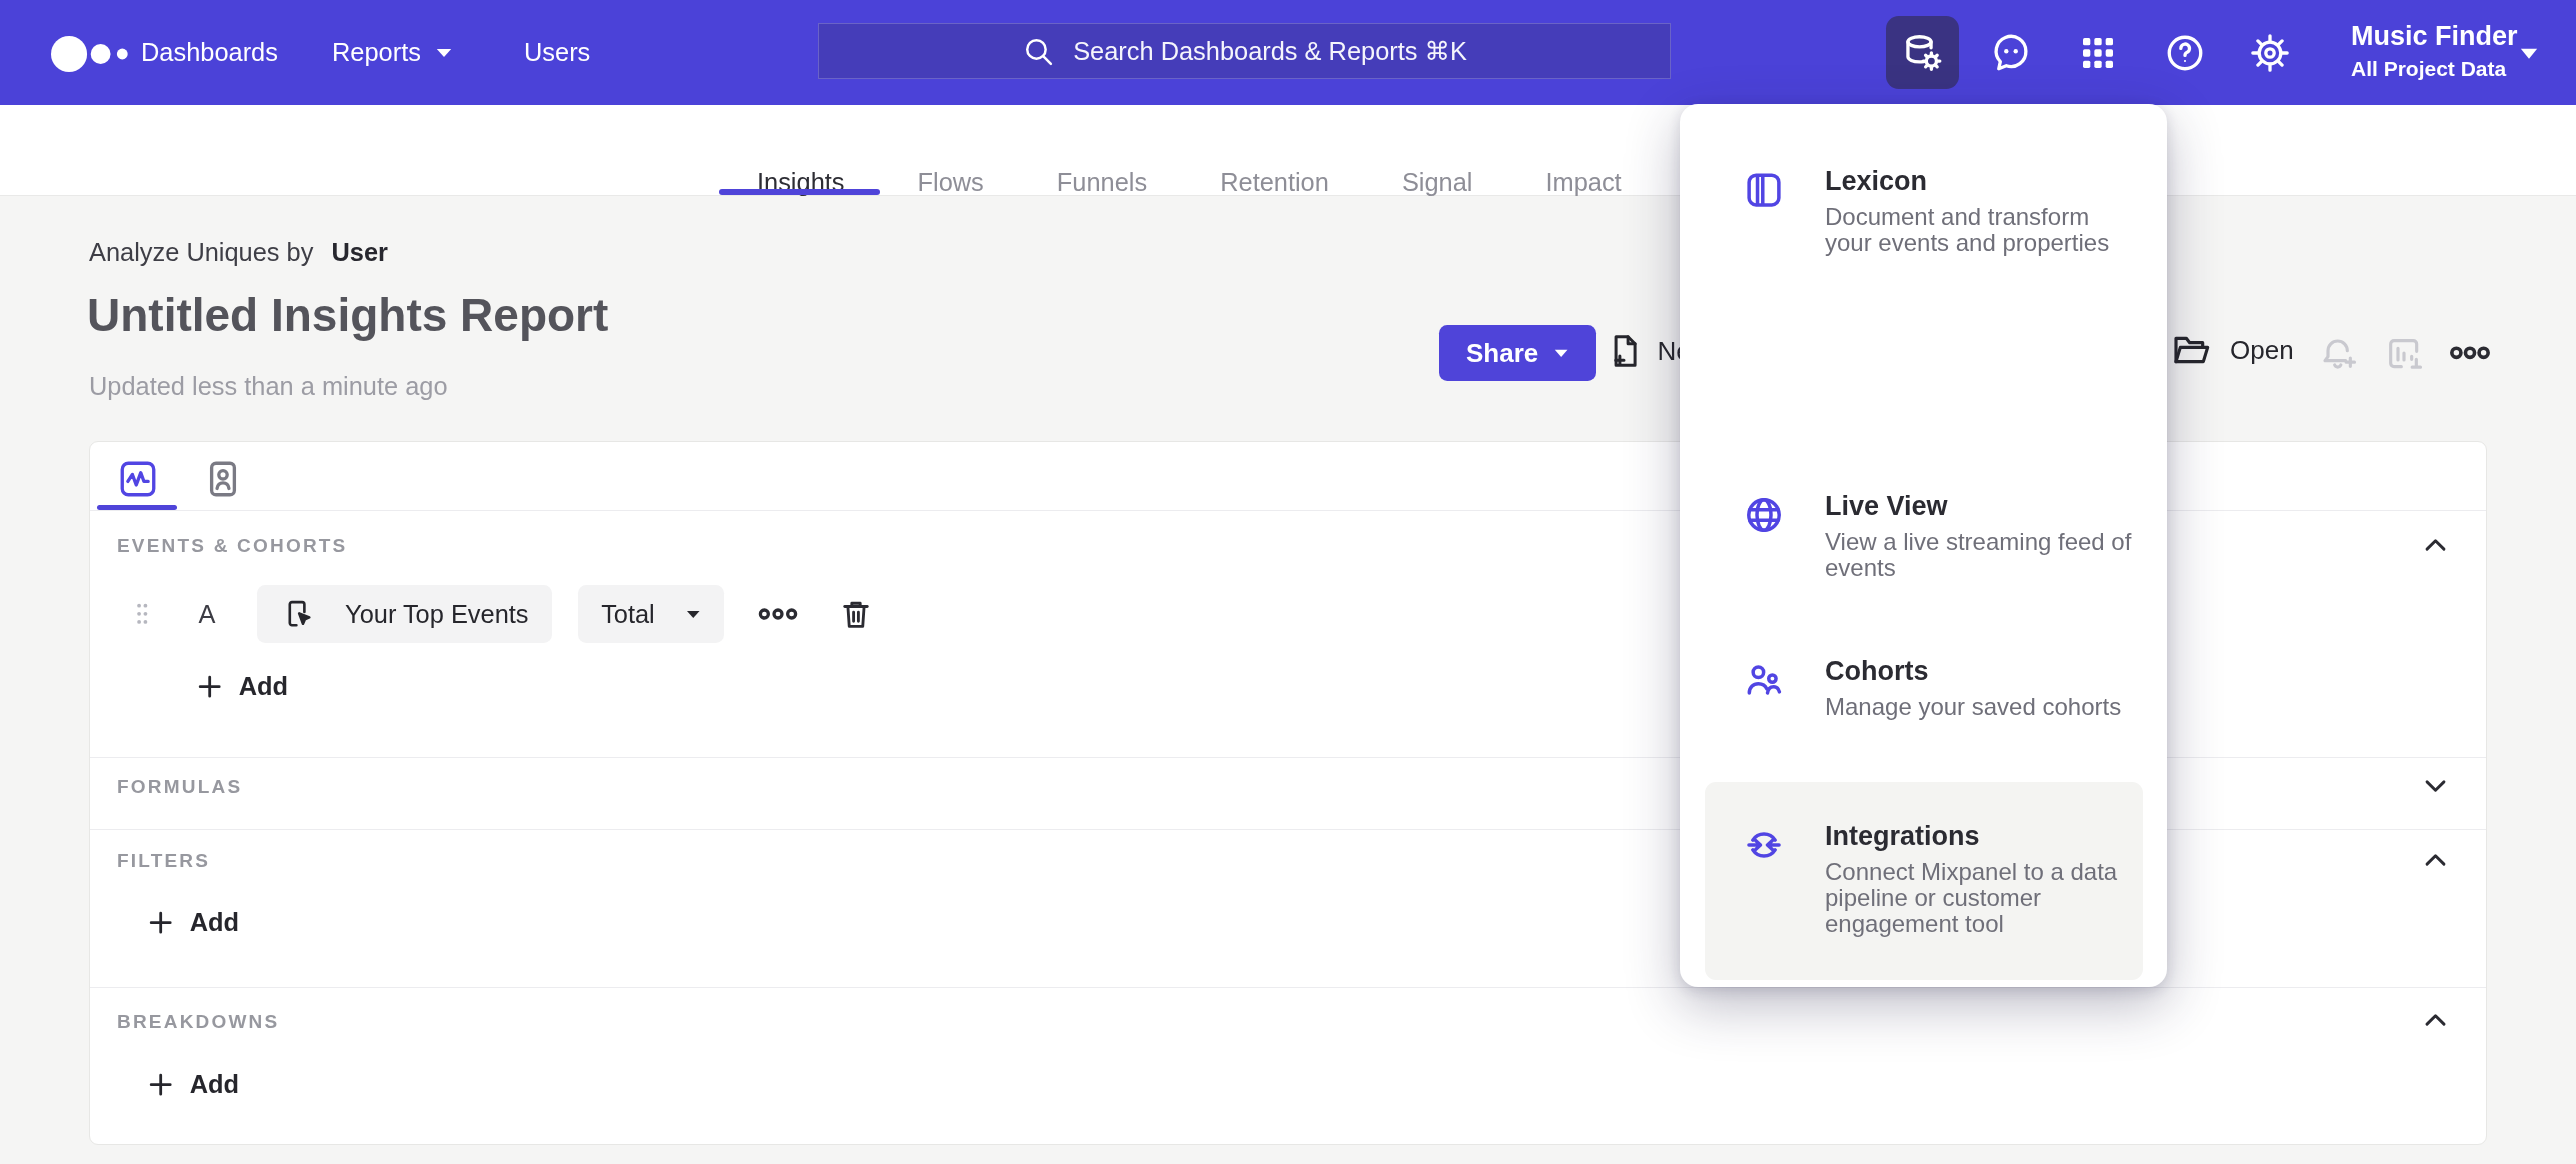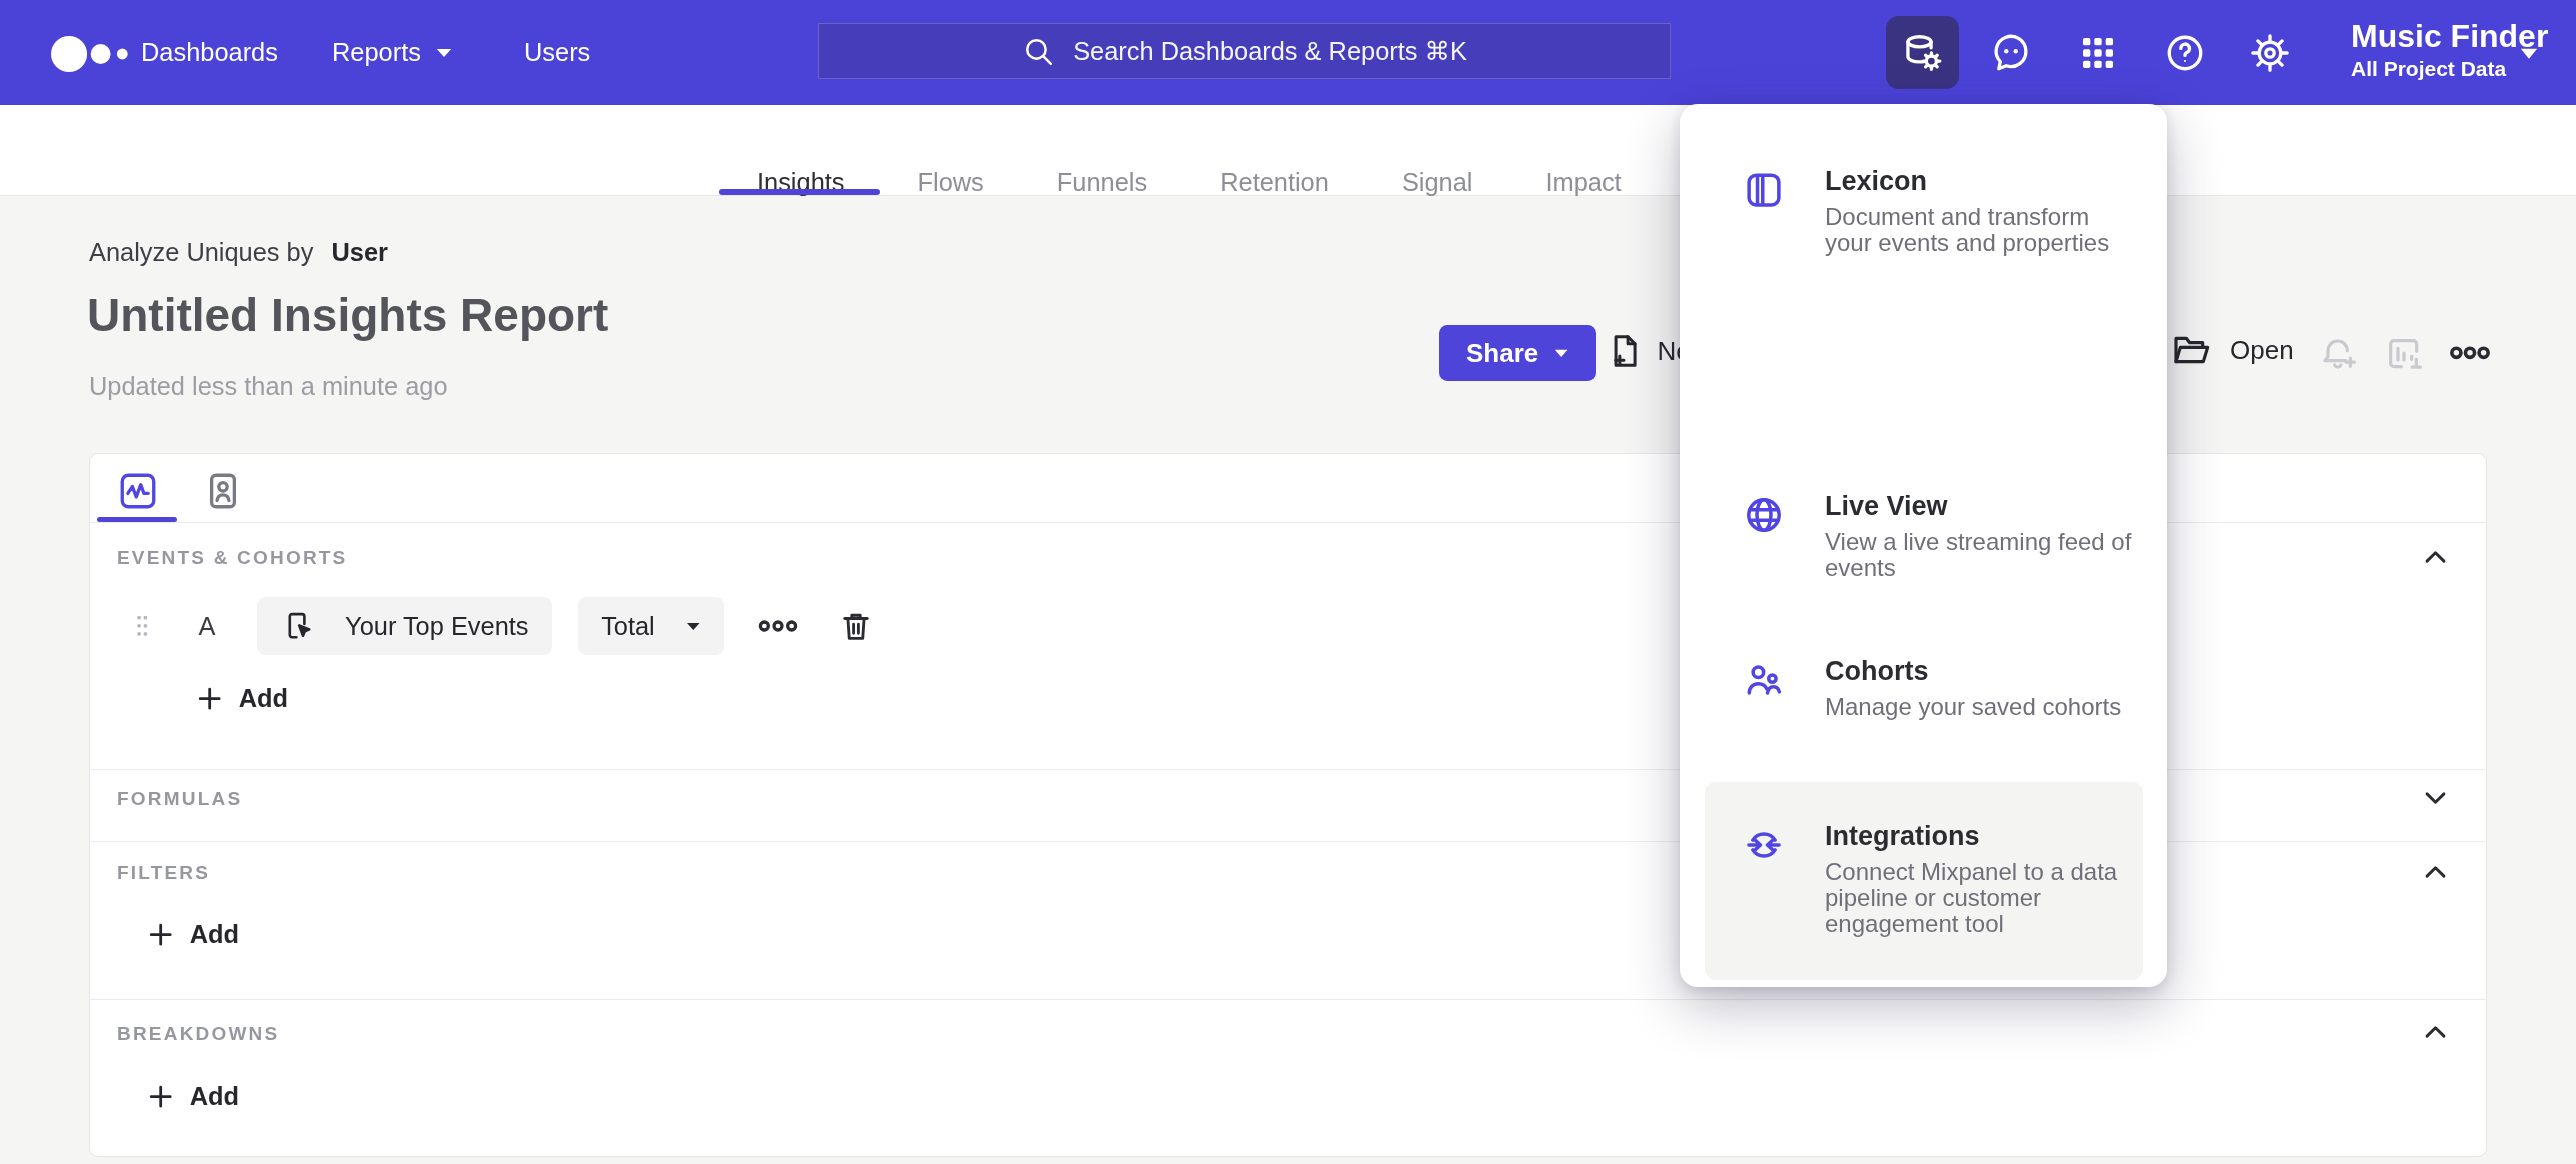--- a/index.html
+++ b/index.html
@@ -35,21 +35,21 @@
   }
   .searchbar .ph { color:rgba(255,255,255,0.95); font-size:25.4px; font-weight:400; }
   .navbtn {
     position:absolute; top:16.3px; width:73px; height:73px; border-radius:12.7px;
     display:flex; align-items:center; justify-content:center; cursor:pointer;
   }
   .navbtn.active { background:#3a3382; }
   .proj {
     position:absolute; left:2351px; top:18px; color:#fff; cursor:pointer;
   }
-  .proj .pname { font-size:32px; font-weight:700; line-height:36px; }
+  .proj .pname { font-size:27px; font-weight:700; line-height:36px; }
   .proj .pscope { font-size:21px; font-weight:700; line-height:29px; }
   .proj-caret { position:absolute; left:2518px; top:47px; }
 
   
   .tabstrip {
     position:absolute; left:0; top:105px; width:2576px; height:91px;
     background:#ffffff; border-bottom:0.9px solid #e9e9e8; z-index:5;
   }
   .tabs { position:absolute; left:757px; top:0; height:91px; display:flex; gap:73px;margin-top:32px; }
   .tab {
@@ -75,21 +75,21 @@
   }
   .new-btn { position:absolute; left:1605px; top:332px; display:flex; align-items:center; gap:14.5px;
     font-size:26px; font-weight:500; color:#26262c; cursor:pointer; z-index:1; }
   .open-btn { position:absolute; left:2170px; top:330px; display:flex; align-items:center; gap:18px;
     font-size:26px; font-weight:500; color:#26262c; cursor:pointer; z-index:1; }
   .icon-ghost { position:absolute; top:334px; cursor:pointer; z-index:1; }
 
   
   .panel {
     position:absolute; left:89px; top:441px; width:2398px; height:704px;
-    background:#fff; border:0.9px solid #e7e7e5; border-radius:9px; z-index:1;margin-top:12px;
+    background:#fff; border:0.9px solid #e7e7e5; border-radius:9px; z-index:1;
   }
   .minitab { position:absolute; top:16.3px; cursor:pointer; }
   .minitab.t0 { left:27px; }
   .minitab.t1 { left:112px; }
   .minitab-underline { position:absolute; left:7.3px; top:63px; width:80px; height:5.4px; background:#4f44d9; border-radius:2.7px; }
   .pdivider { position:absolute; left:0; width:100%; height:0.9px; background:#ececef; }
   .sec-label {
     position:absolute; left:27px; font-size:19px; font-weight:700;
     letter-spacing:2.2px; color:#97989f;
   }

